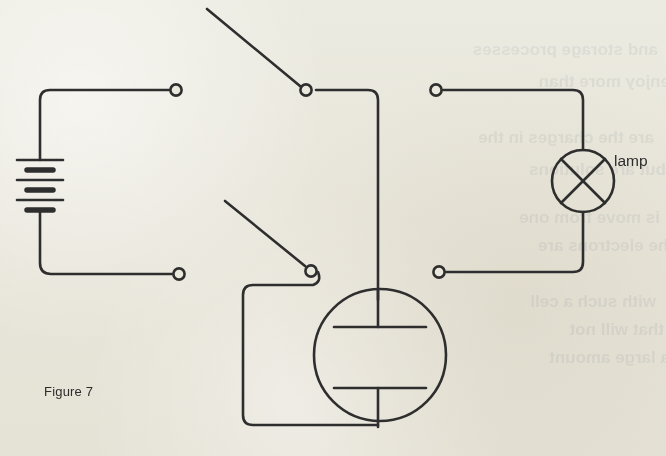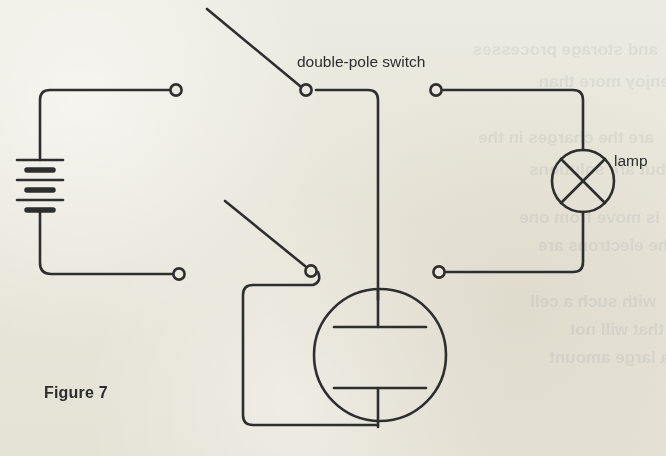--- a/index.html
+++ b/index.html
@@ -50,21 +50,21 @@
   }
   .label {
     position: absolute;
     color: #2c2c2c;
     font-family: "Liberation Sans", sans-serif;
     white-space: nowrap;
   }
   #label-switch  { left: 297px; top: 53px;  font-size: 15.5px; }
   #label-lamp    { left: 614px; top: 152px; font-size: 15.5px; }
   #label-plates  { left: 451px; top: 341px; font-size: 15.5px; }
-  #label-figure  { left: 44px;  top: 384px; font-size: 16px; font-weight: bold; letter-spacing: 0.2px; }
+  #label-figure  { left: 44px;  top: 384px; font-size: 13px; font-weight: normal; letter-spacing: 0.2px; }
 </style>
 </head>
 <body>
 
 <div id="page">
 
   <div id="paper-grain"></div>
 
   <div id="bleed">
       <div class="bleed-line" style="left: 658px; top: 40px; font-size: 17px;">and storage processes</div>
@@ -125,20 +125,19 @@
         <circle cx="179" cy="274" r="5.6"></circle>
         <circle cx="306" cy="90" r="5.6"></circle>
         <circle cx="311" cy="271" r="5.6"></circle>
         <circle cx="436" cy="90" r="5.6"></circle>
         <circle cx="439" cy="272" r="5.6"></circle>
       </g>
 
     </g>
   </svg>
 
-  <div class="label" id="label-switch">double-pole switch</div>
 
   <div class="label" id="label-lamp">lamp</div>
 
 
   <div class="label" id="label-figure">Figure 7</div>
 
 </div>
 
 </body></html>

